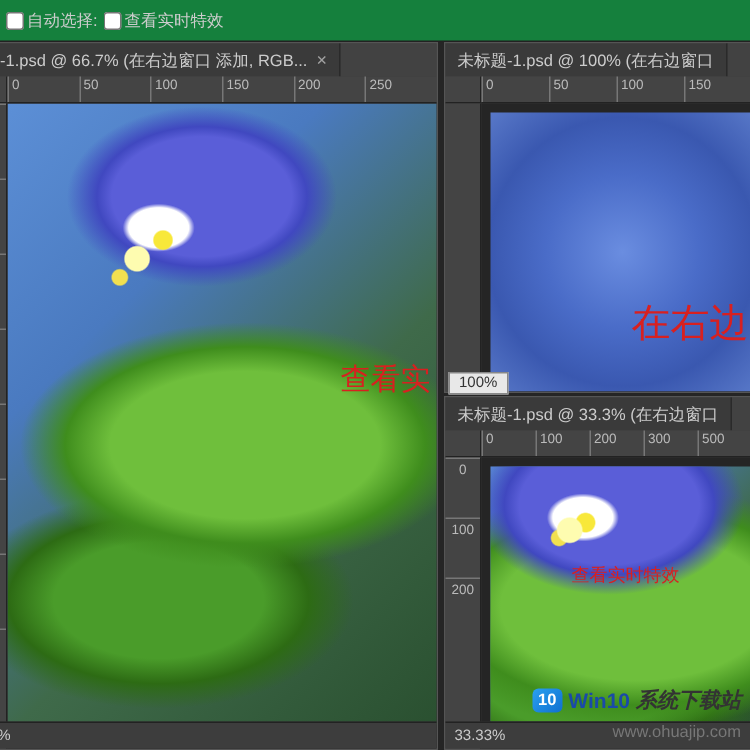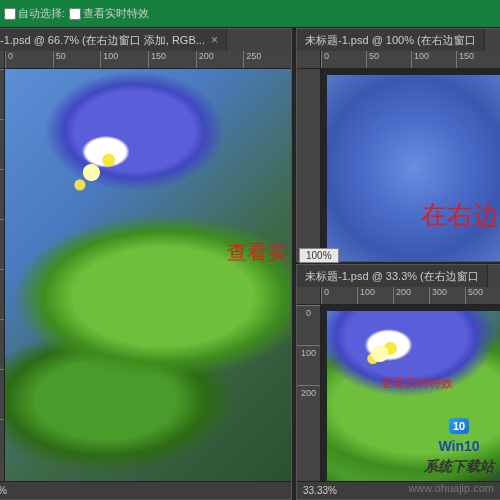--- a/index.html
+++ b/index.html
@@ -161,21 +161,20 @@
 }
 .watermark {
   position: absolute;
   right: 6px; bottom: 24px;
   display: flex;
   align-items: center;
   gap: 4px;
   font-size: 14px;
   font-weight: bold;
   z-index: 50;
-  flex-direction: column;
 }
 .wm-badge {
   background: linear-gradient(135deg, #2aa0f0, #1070d0);
   color: #fff;
   border-radius: 4px;
   padding: 2px 4px;
   font-size: 11px;
 }
 .wm-text { color: #1a4aa8; }
 .wm-tail { color: #333; font-style: italic; }

